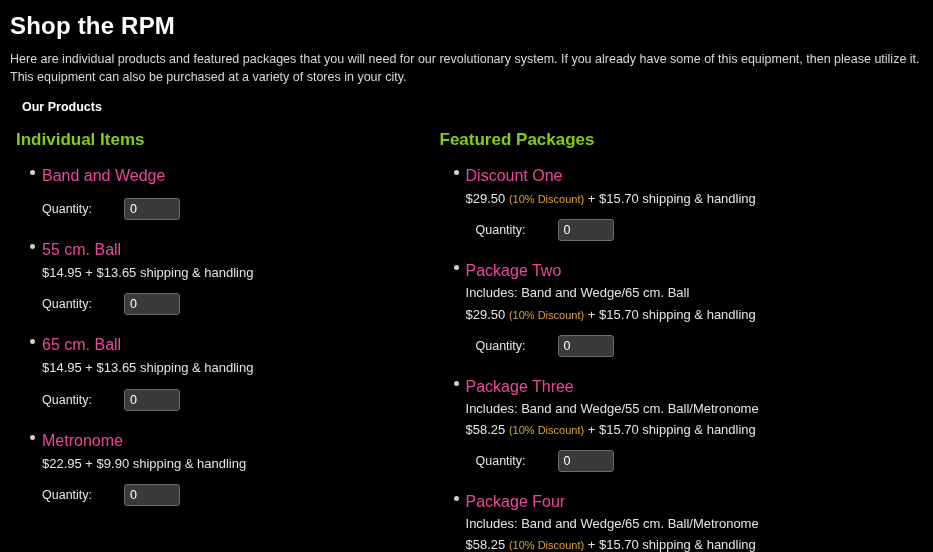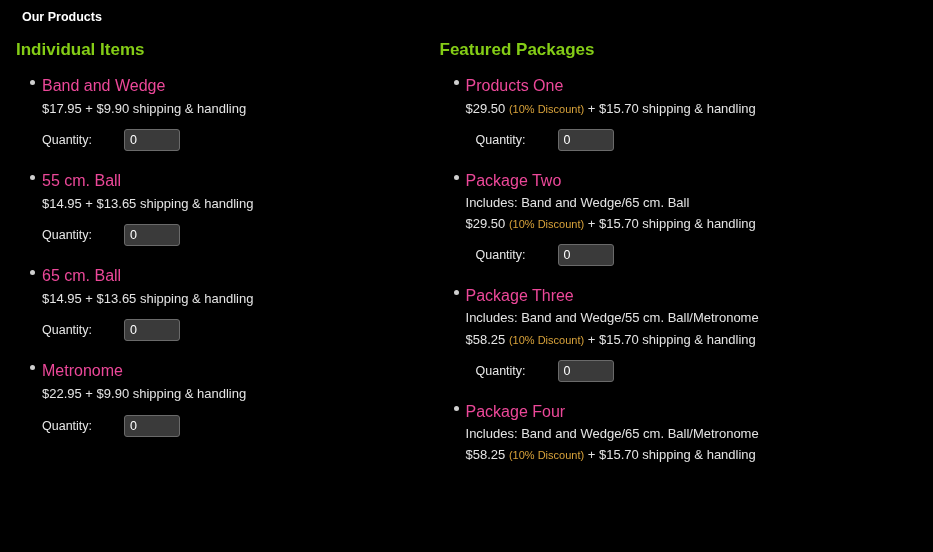--- a/index.html
+++ b/index.html
@@ -118,33 +118,34 @@
     padding: 0 5px;
     outline: none;
   }
   .right-offset { margin-left: 10px; }
 </style>
 </head>
 <body>
 
 <div class="page">
 
-
+  <h1 class="page-title">Shop the RPM</h1>
+
+  <p class="intro">Here are individual products and featured packages that you will need for our revolutionary system. If you already have some of this equipment, then please utilize it. This equipment can also be purchased at a variety of stores in your city.</p>
 
   <div class="section-label">Our Products</div>
 
   <div class="columns">
 
     <div class="col-left">
       <div class="col-title">Individual Items</div>
       <ul class="items">
 
         <li>
           <div class="item-name">Band and Wedge</div>
-          <div class="item-price">$17.95 + $9.90 shipping &amp; handling</div>
           <div class="qty-row">
             <span class="qty-label">Quantity:</span>
             <input class="qty-input" type="text" value="0" style="">
           </div>
         </li>
 
         <li>
           <div class="item-name">55 cm. Ball</div>
           <div class="item-price">$14.95 + $13.65 shipping &amp; handling</div>
           <div class="qty-row">
@@ -172,21 +173,21 @@
         </li>
 
       </ul>
     </div>
 
     <div class="col-right">
       <div class="col-title">Featured Packages</div>
       <ul class="items">
 
         <li>
-          <div class="item-name">Products One</div>
+          <div class="item-name">Discount One</div>
           <div class="item-price">
             <span>$29.50</span>
             <span class="discount">(10% Discount)</span>
             <span>+ $15.70 shipping &amp; handling</span>
           </div>
           <div class="qty-row right-offset">
             <span class="qty-label">Quantity:</span>
             <input class="qty-input" type="text" value="0" style="">
           </div>
         </li>

